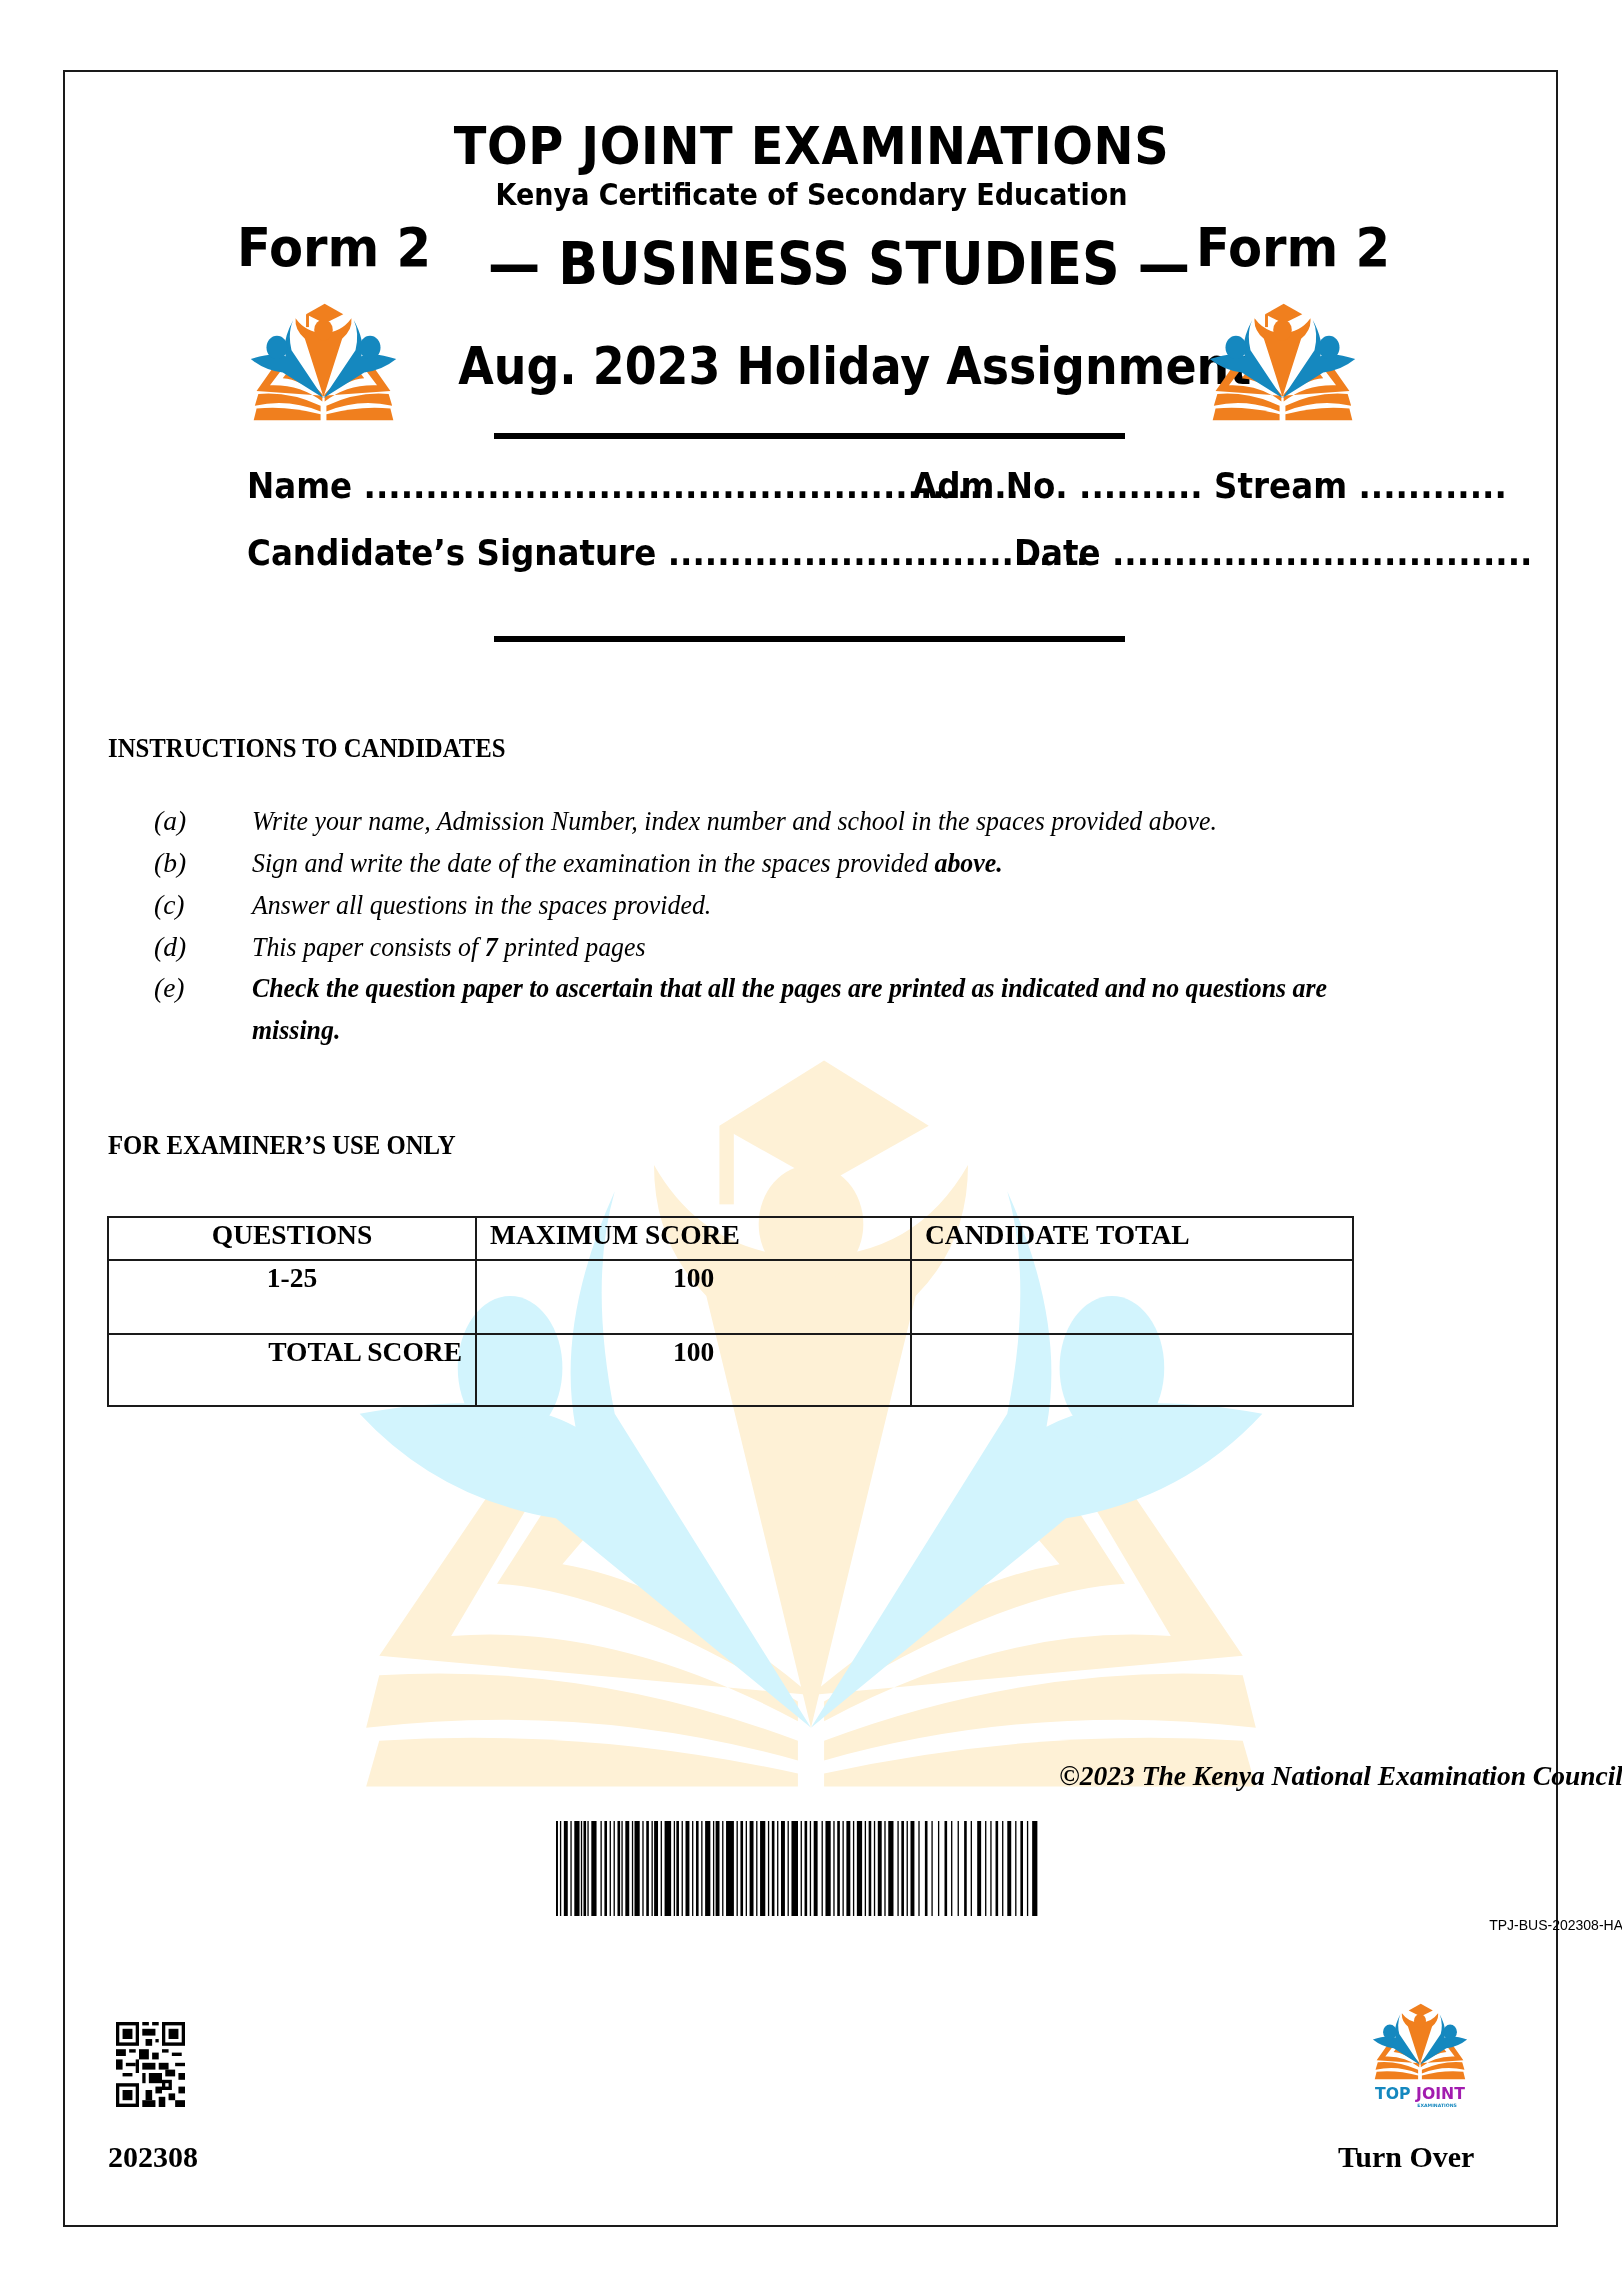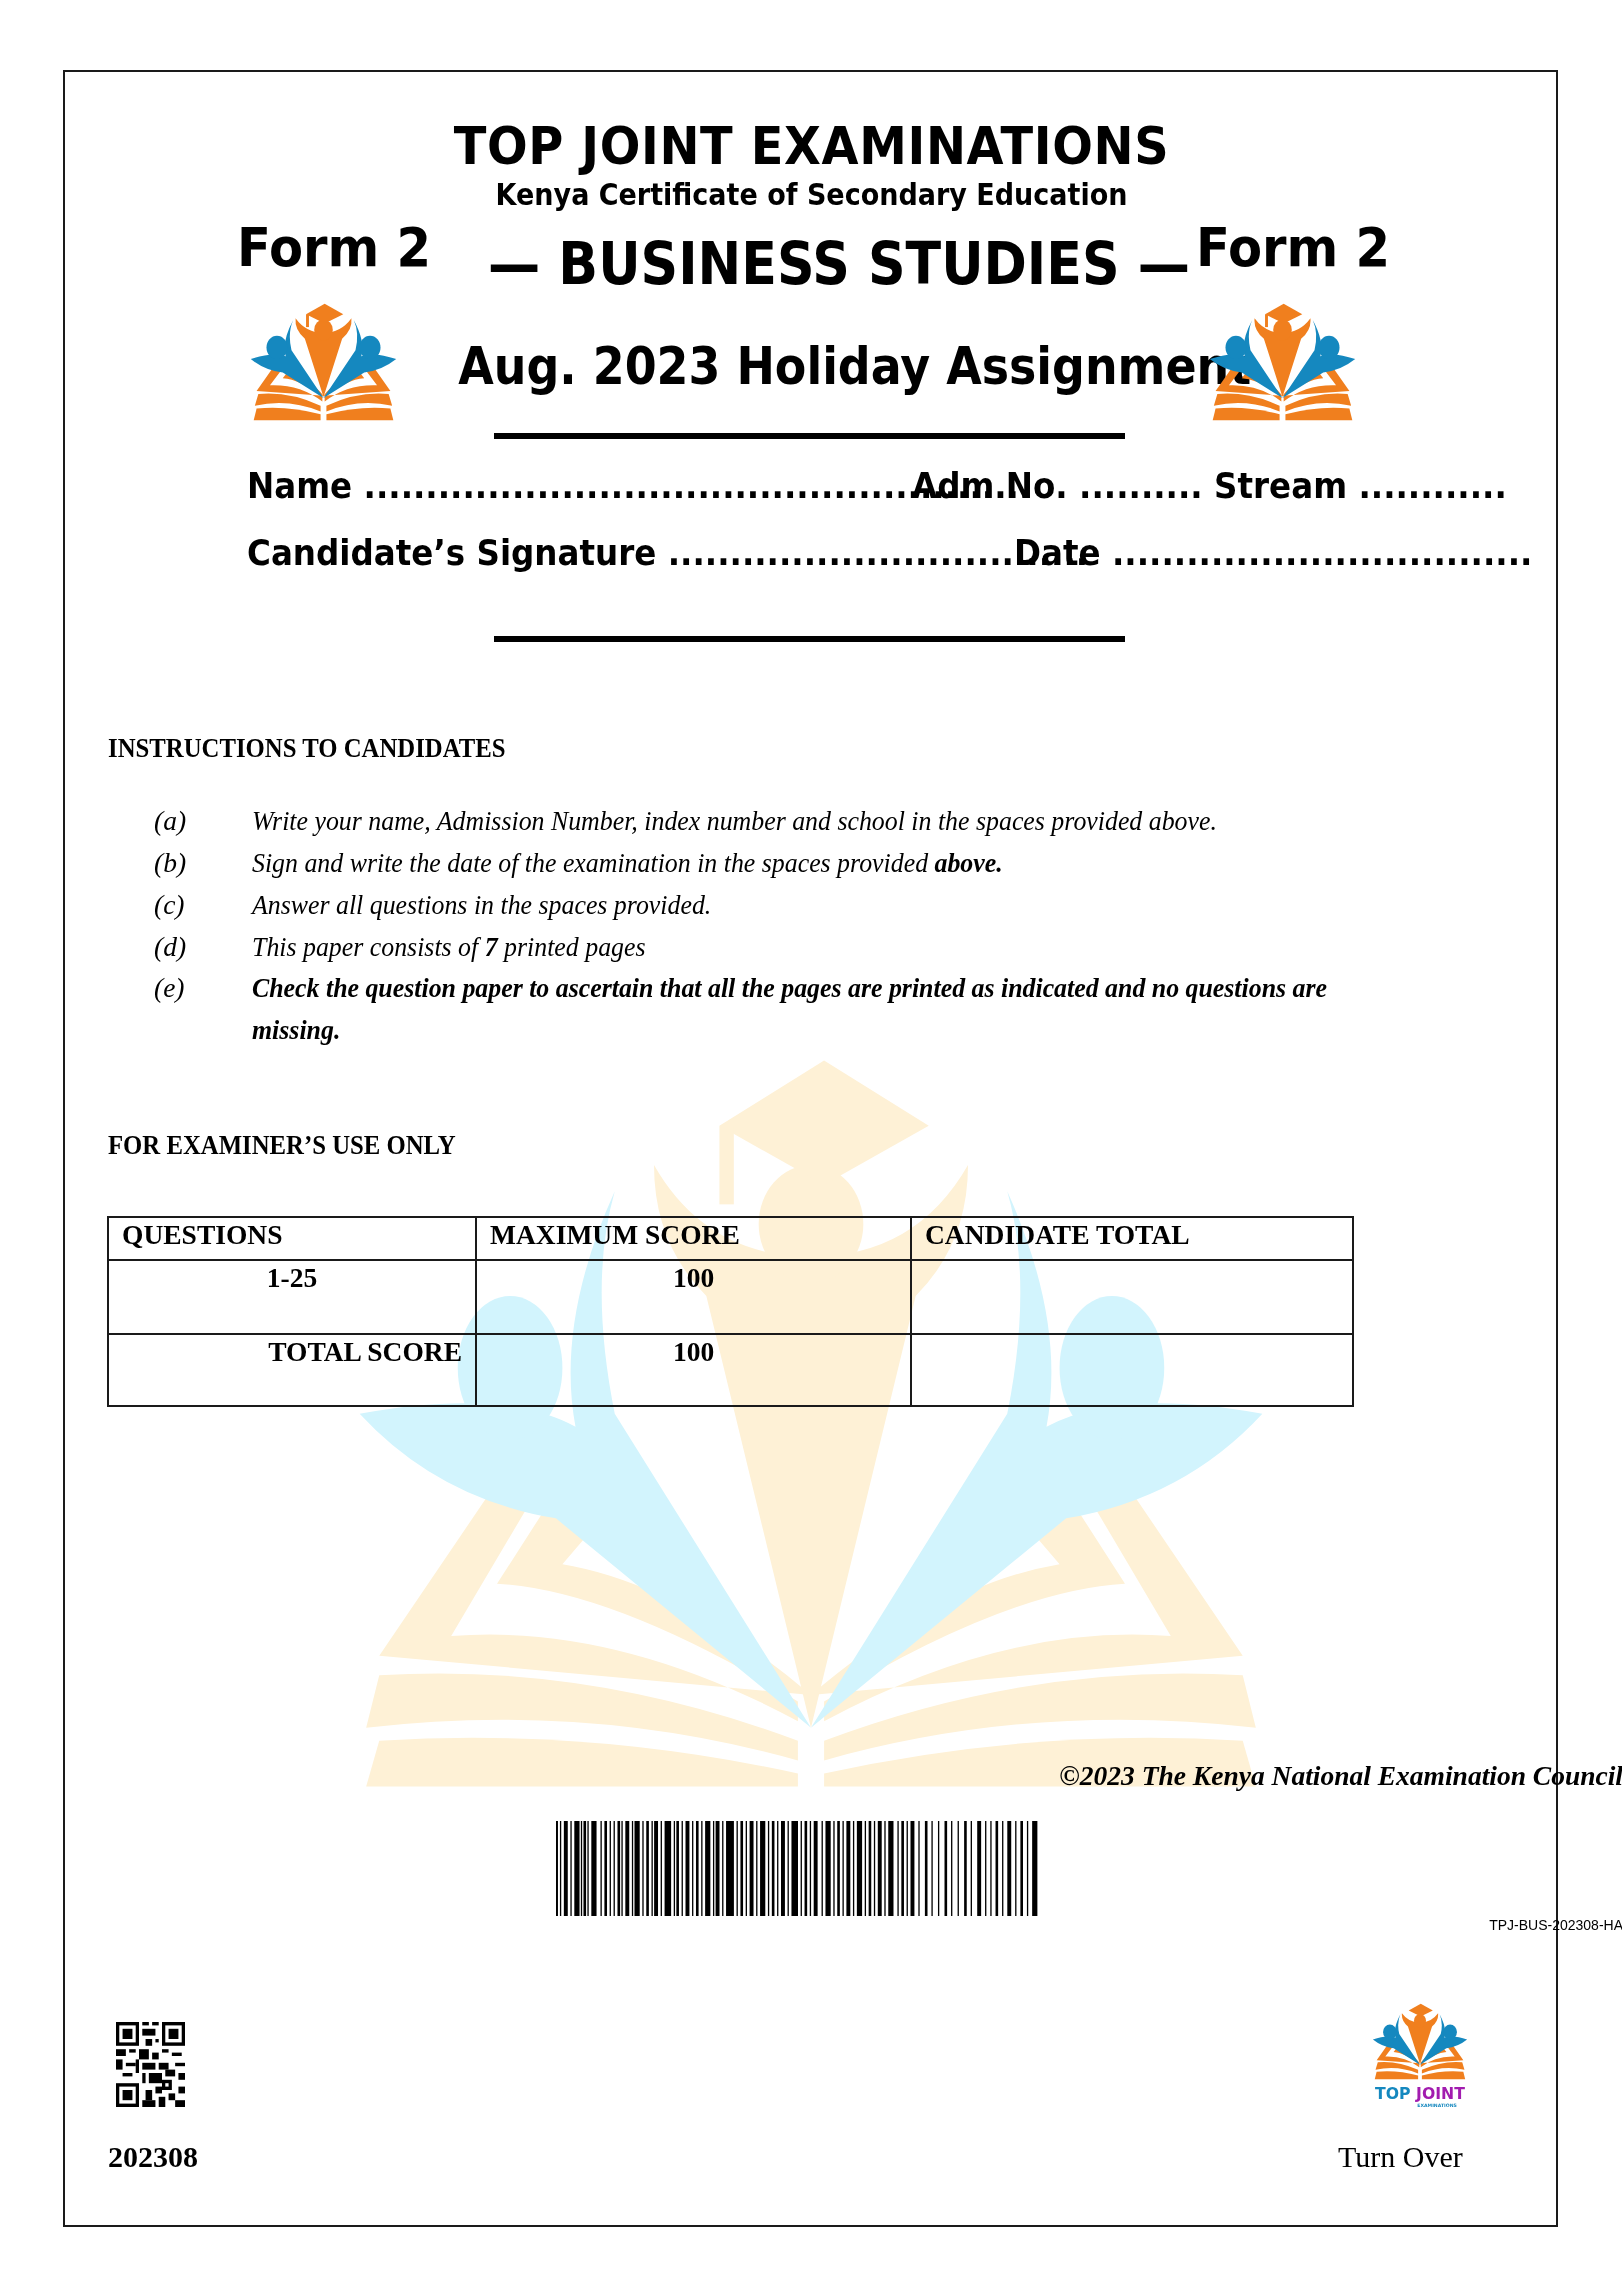--- a/index.html
+++ b/index.html
@@ -25,21 +25,21 @@
   .instr .txt { position: absolute; left: 98px; white-space: nowrap; transform-origin: left; transform: scaleX(0.94);}
   table.scores { position: absolute; left: 107px; top: 1216px; width: 1247px; border-collapse: collapse;
                  font-size: 27.5px; font-weight: bold; }
   table.scores td { border: 2px solid #1a1a1a; vertical-align: top; padding: 1.3px 13px; background: transparent; }
   .watermark { position: absolute; left: 340px; top: 1047px; width: 942px; height: 753px; opacity: 1; }
   .copyright { left: 0; width: 1623px; text-align: right; top: 1760px; font-size: 27.5px; font-weight: bold; font-style: italic; }
   .barcode { left: 556px; top: 1821px; width: 484px; height: 95px; display: flex; }
   .barcode-text { left: 0; width: 1623px; text-align: right; top: 1917px; font-size: 14px; font-family: "Liberation Sans", sans-serif; }
   .qr { left: 116px; top: 2022px; width: 69px; height: 85px; }
   .code-left { left: 108px; top: 2140px; font-size: 30px; font-weight: bold; }
-  .turn-over { left: 1338px; top: 2140px; font-size: 30px; font-weight: normal; }
+  .turn-over { left: 1338px; top: 2140px; font-size: 30px; font-weight: bold; }
   .logo-small { left: 1371px; top: 1994px; width: 98px; height: 95px; }
   .logo-word { left: 1374px; top: 2084px; width: 92px; text-align: center; font-family: "DejaVu Sans", sans-serif; font-weight: bold; font-size: 15.7px; }
 </style>
 </head>
 <body>
 
 <svg class="watermark" viewBox="0 0 1440 1150">
 
   <g fill="#FEF1D6">
     <path d="M40 1130 L700 1130 L700 1110 Q380 1040 60 1060 Z"></path>
@@ -162,21 +162,21 @@
 </div>
 <div class="abs instr" style="top:1014px;">
   <b class="txt">missing.</b>
 </div>
 
 <div class="abs sect-head" style="top:1129px;">FOR EXAMINER’S USE ONLY</div>
 
 <table class="scores">
   <tbody>
       <tr style="height:43px;">
-    <td style="width:340px;">QUESTIONS</td>
+    <td style="width:340px;text-align:center;">QUESTIONS</td>
     <td style="width:407px;">MAXIMUM SCORE</td>
     <td>CANDIDATE TOTAL</td>
   </tr>
   <tr style="height:74px;">
     <td style="text-align:center;margin-top:34px;">1-25</td>
     <td style="text-align:center;">100</td>
     <td></td>
   </tr>
   <tr style="height:72px;">
     <td style="text-align:right;">TOTAL SCORE</td>

